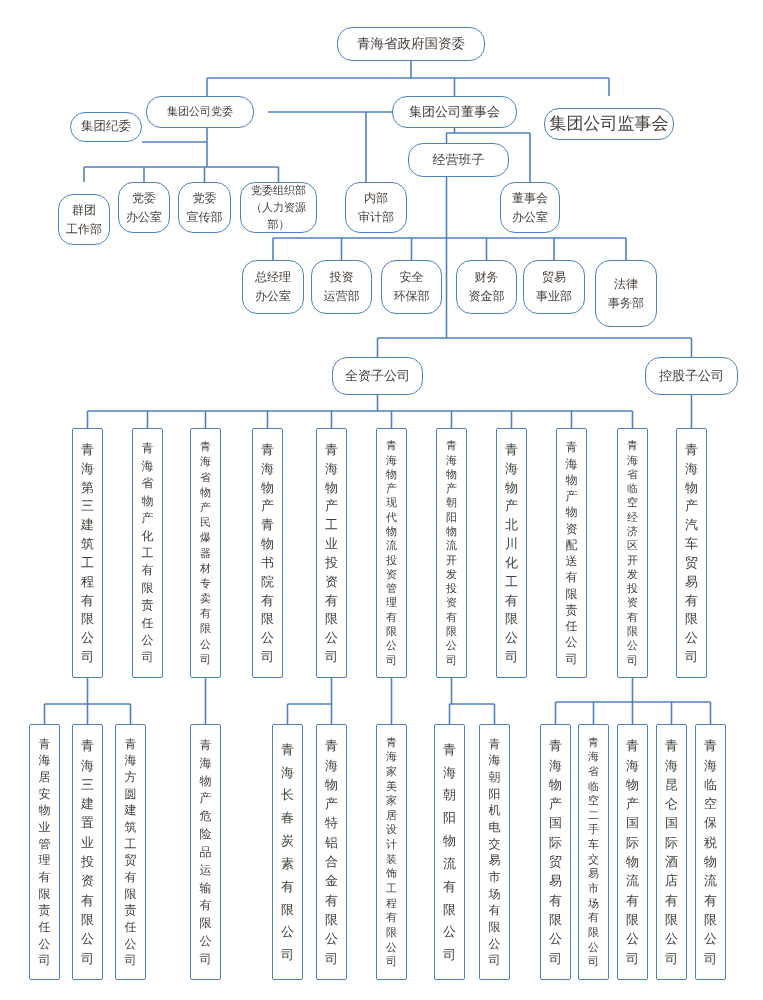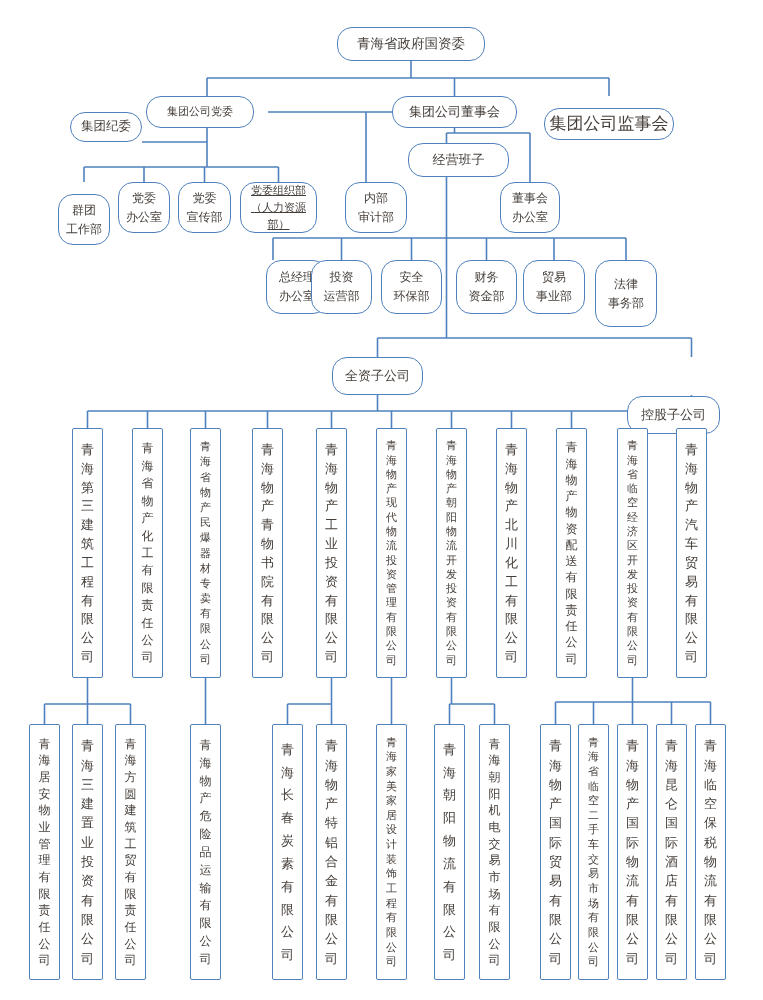--- a/index.html
+++ b/index.html
@@ -29,40 +29,40 @@
     <div class="node h-node" style="left: 392px; top: 96px; width: 125px; height: 32px; font-size: 13px;">集团公司董事会</div>
     <div class="node h-node" style="left: 544px; top: 96px; width: 130px; height: 32px; font-size: 17px; margin-top: 12px;">集团公司监事会</div>
     <div class="node h-node" style="left: 70px; top: 112px; width: 72px; height: 30px; font-size: 12.5px;">集团纪委</div>
     <div class="node h-node" style="left: 408px; top: 143px; width: 101px; height: 34px; font-size: 13px;">经营班子</div>
     <div class="node h-node" style="left: 58px; top: 182px; width: 52px; height: 51px; font-size: 12px; margin-top: 12px;">群团
 工作部</div>
     <div class="node h-node" style="left: 118px; top: 182px; width: 52px; height: 51px; font-size: 12px;">党委
 办公室</div>
     <div class="node h-node" style="left: 178px; top: 182px; width: 53px; height: 51px; font-size: 12px;">党委
 宣传部</div>
-    <div class="node h-node" style="left: 240px; top: 182px; width: 77px; height: 51px; font-size: 11px; text-decoration: underline;">党委组织部
+    <div class="node h-node" style="left: 240px; top: 182px; width: 77px; height: 51px; font-size: 11px;">党委组织部
 （人力资源部）</div>
     <div class="node h-node" style="left: 345px; top: 182px; width: 62px; height: 51px; font-size: 12px;">内部
 审计部</div>
     <div class="node h-node" style="left: 500px; top: 182px; width: 60px; height: 51px; font-size: 12px;">董事会
 办公室</div>
-    <div class="node h-node" style="left: 242px; top: 260px; width: 62px; height: 54px; font-size: 12px; margin-left: 24px;">总经理
+    <div class="node h-node" style="left: 242px; top: 260px; width: 62px; height: 54px; font-size: 12px;">总经理
 办公室</div>
     <div class="node h-node" style="left: 381px; top: 260px; width: 61px; height: 54px; font-size: 12px;">安全
 环保部</div>
     <div class="node h-node" style="left: 311px; top: 260px; width: 61px; height: 54px; font-size: 12px;">投资
 运营部</div>
     <div class="node h-node" style="left: 523px; top: 260px; width: 62px; height: 54px; font-size: 12px;">贸易
 事业部</div>
     <div class="node h-node" style="left: 456px; top: 260px; width: 61px; height: 54px; font-size: 12px;">财务
 资金部</div>
     <div class="node h-node" style="left: 595px; top: 260px; width: 62px; height: 67px; font-size: 12px;">法律
 事务部</div>
     <div class="node h-node" style="left: 332px; top: 357px; width: 91px; height: 38px; font-size: 13px;">全资子公司</div>
-    <div class="node h-node" style="left: 627px; top: 357px; width: 93px; height: 38px; font-size: 13px; margin-top: 39px;">控股子公司</div>
+    <div class="node h-node" style="left: 645px; top: 357px; width: 93px; height: 38px; font-size: 13px;">控股子公司</div>
     <div class="node v-node" style="left: 72px; top: 428px; width: 31px; height: 250px; font-size: 13px;">
       <span>青</span>
       <span>海</span>
       <span>第</span>
       <span>三</span>
       <span>建</span>
       <span>筑</span>
       <span>工</span>
       <span>程</span>
       <span>有</span>

